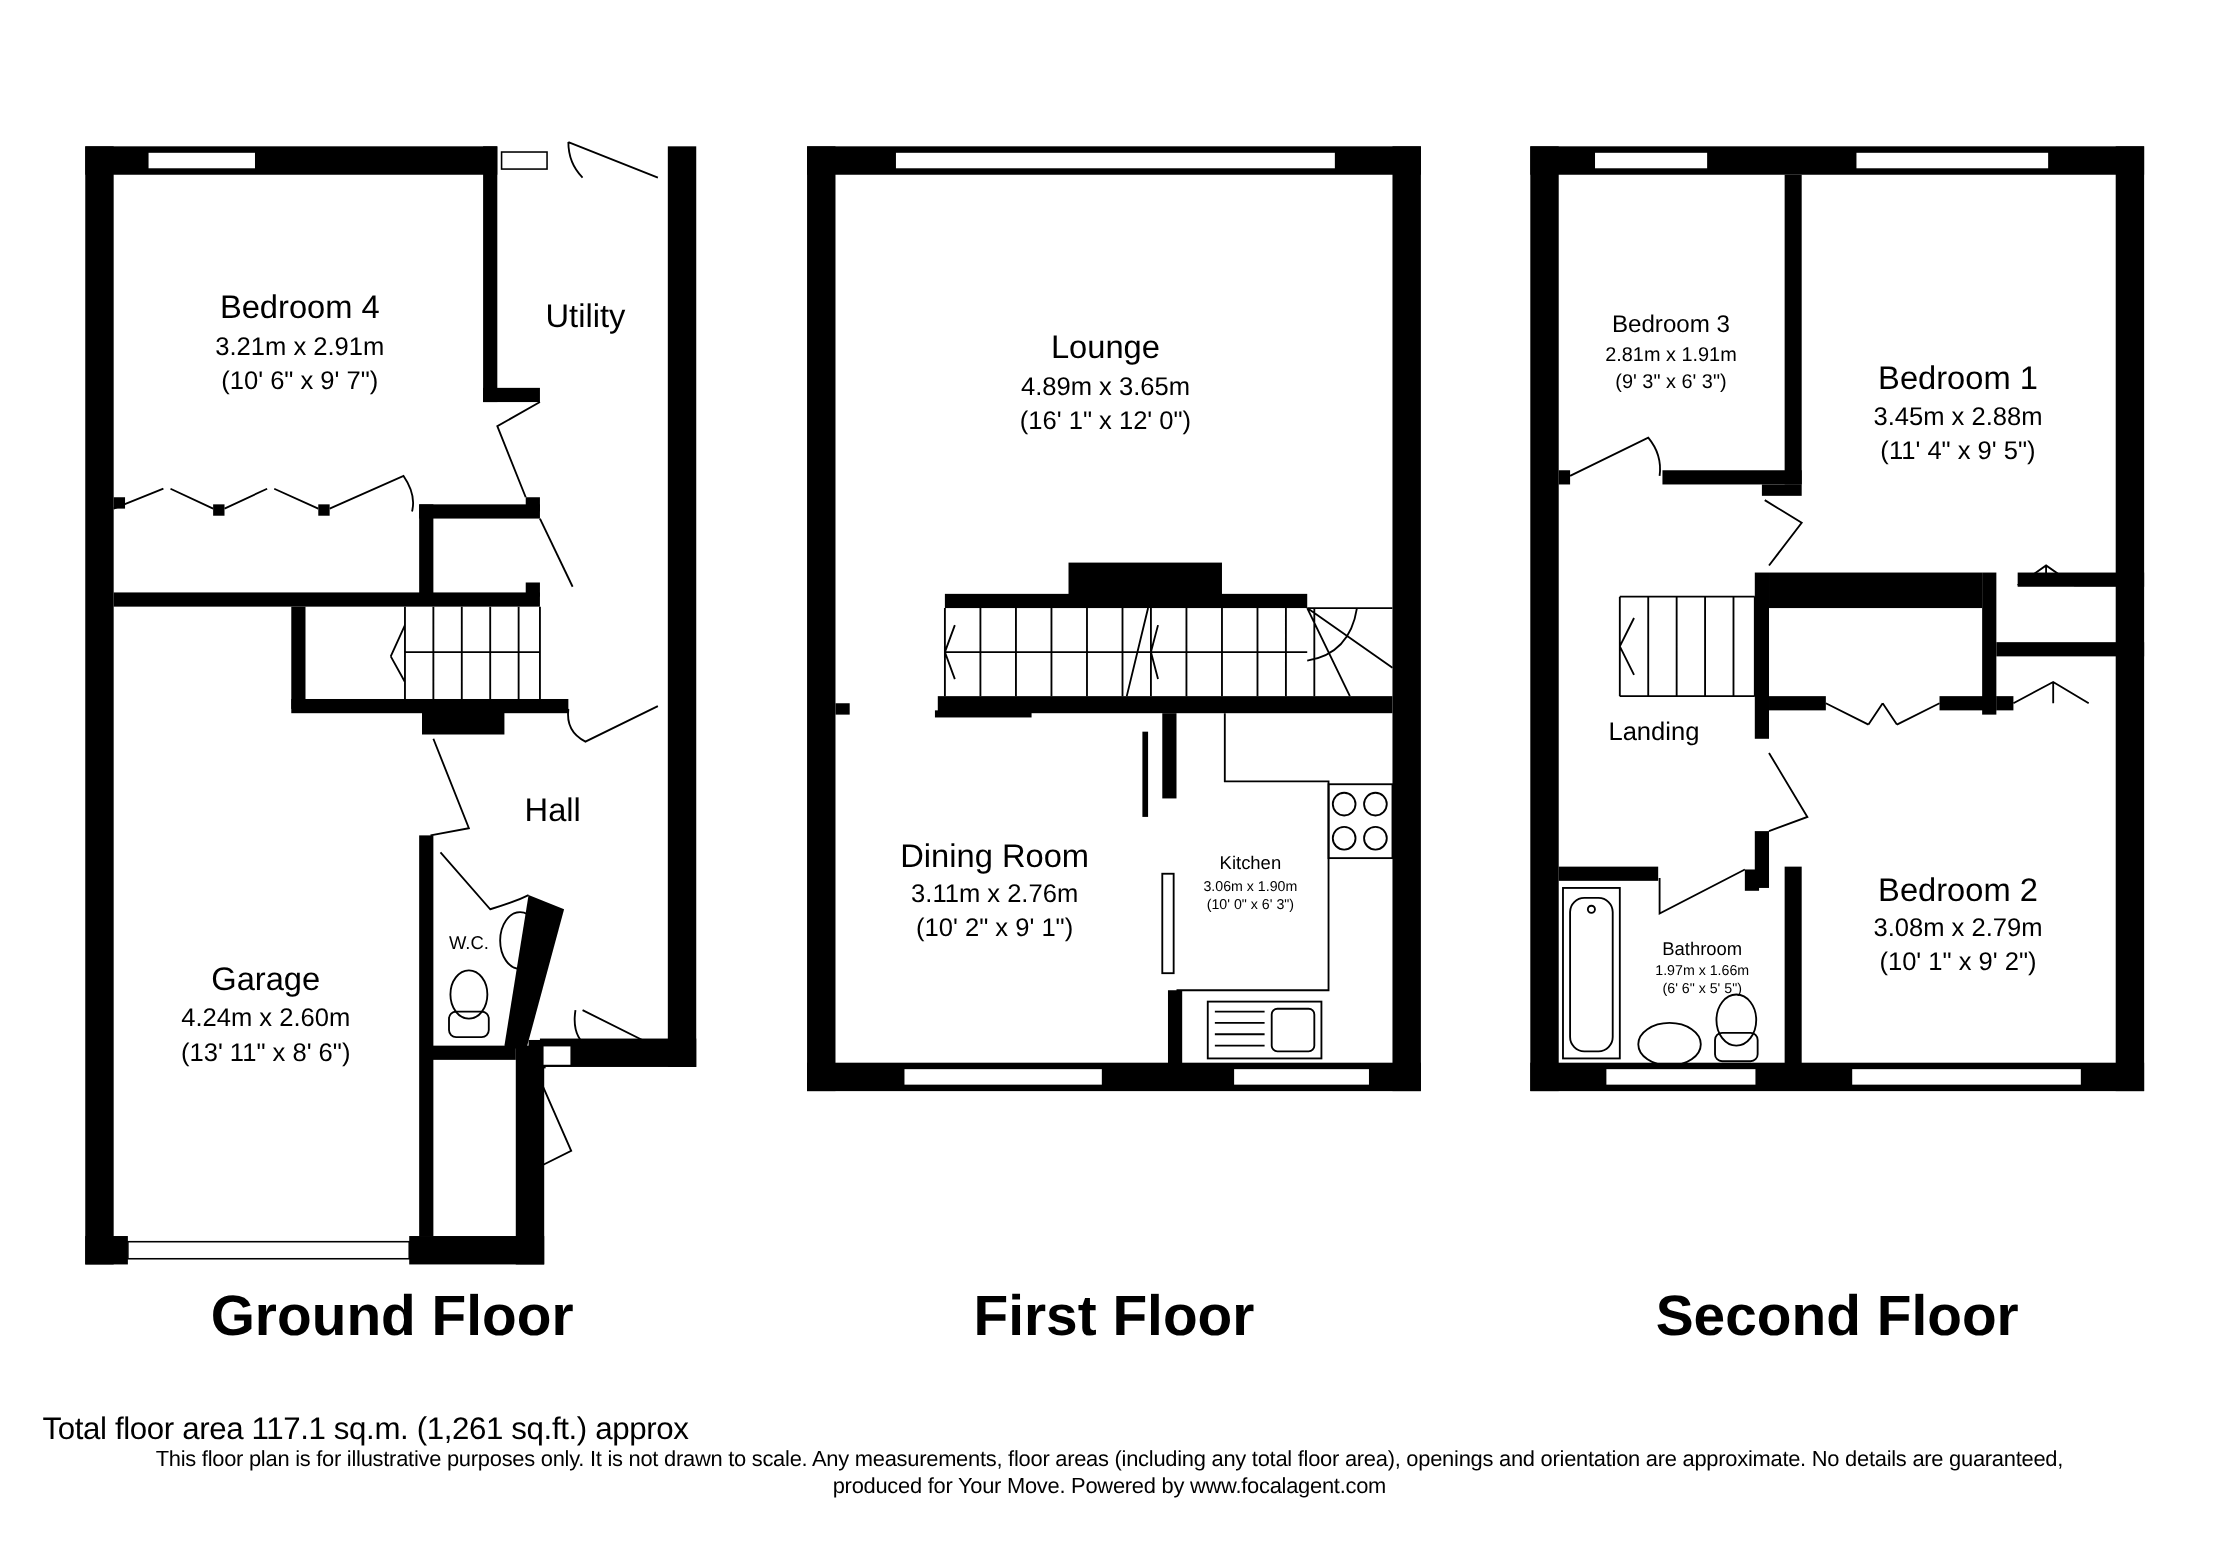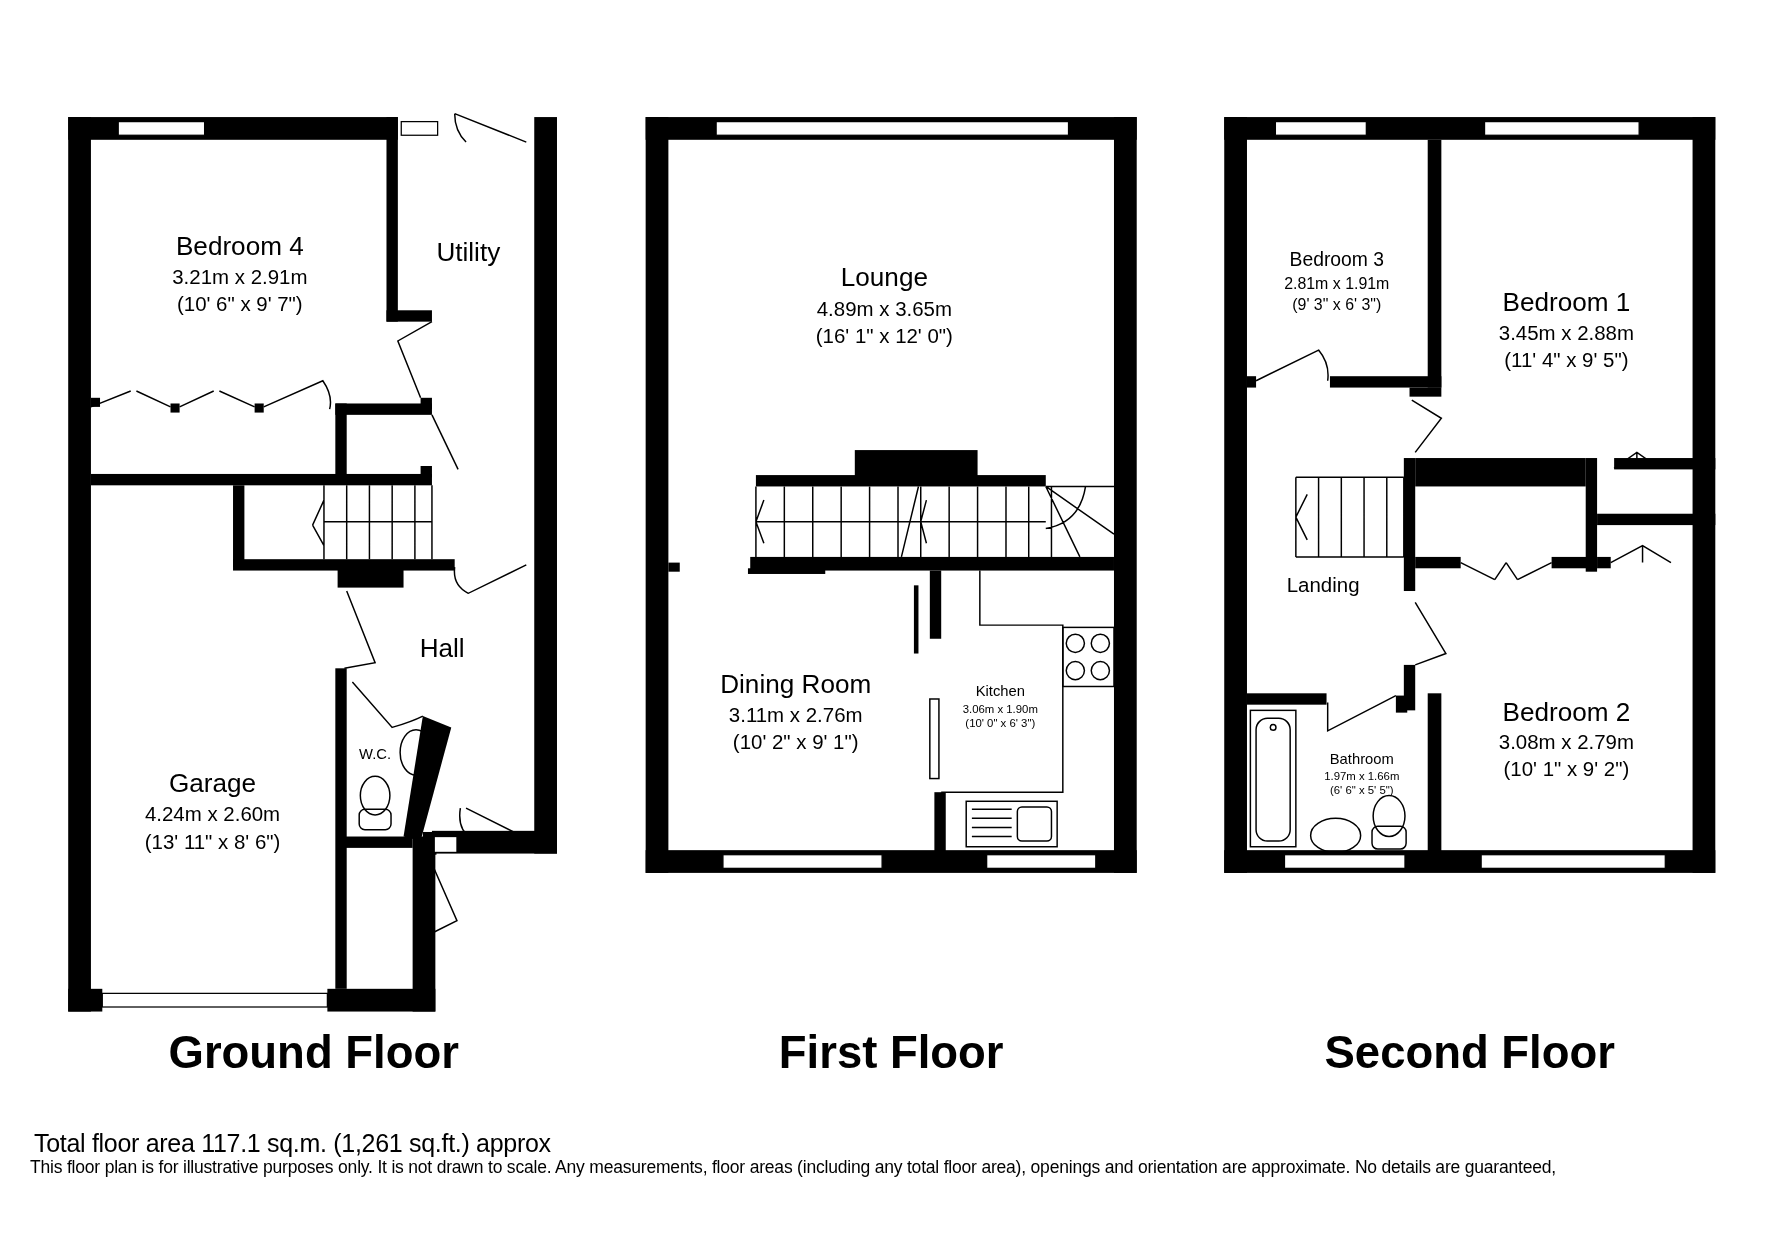--- a/index.html
+++ b/index.html
@@ -10,21 +10,21 @@
   .win{fill:#fff;stroke:#000;stroke-width:1.1;}
   .rname{font-family:"Liberation Sans",sans-serif;font-size:23px;text-anchor:middle;fill:#000;}
   .rdim{font-family:"Liberation Sans",sans-serif;font-size:18px;text-anchor:middle;fill:#000;}
   .sname{font-family:"Liberation Sans",sans-serif;font-size:17px;text-anchor:middle;fill:#000;}
   .sdim{font-family:"Liberation Sans",sans-serif;font-size:14px;text-anchor:middle;fill:#000;}
   .xsname{font-family:"Liberation Sans",sans-serif;font-size:13px;text-anchor:middle;fill:#000;}
   .xsdim{font-family:"Liberation Sans",sans-serif;font-size:10px;text-anchor:middle;fill:#000;}
   .floor{font-family:"Liberation Sans",sans-serif;font-size:40px;font-weight:bold;text-anchor:middle;fill:#000;}
   .footer{position:absolute;left:0;width:1771px;}
   .total{position:absolute;left:34px;top:1129px;font-size:25px;letter-spacing:-0.3px;}
-  .disc{position:absolute;left:30px;top:1157px;width:1715px;text-align:left;font-size:17.5px;line-height:21px;letter-spacing:-0.2px;}
+  .disc{position:absolute;left:30px;top:1157px;width:1715px;text-align:center;font-size:17.5px;line-height:21px;letter-spacing:-0.2px;}
 </style>
 </head>
 <body>
 
 <svg id="plan" viewBox="0 0 1558 1091" preserveAspectRatio="none" xmlns="http://www.w3.org/2000/svg">
 
   <g>
 
     <rect class="wall" x="60" y="103" width="20" height="787"></rect>
     <rect class="wall" x="60" y="103" width="290" height="20"></rect>
@@ -193,14 +193,15 @@
   <text class="rname" x="1378" y="634">Bedroom 2</text>
   <text class="rdim" x="1378" y="659">3.08m x 2.79m</text>
   <text class="rdim" x="1378" y="683">(10' 1" x 9' 2")</text>
   <text class="floor" x="1293" y="940">Second Floor</text>
 </svg>
 
 <div class="footer">
   <div class="total">Total floor area 117.1 sq.m. (1,261 sq.ft.) approx</div>
   <div class="disc">
     <div>This floor plan is for illustrative purposes only. It is not drawn to scale. Any measurements, floor areas (including any total floor area), openings and orientation are approximate. No details are guaranteed,</div>
+    <div>produced for Your Move. Powered by www.focalagent.com</div>
   </div>
 </div>
 
 </body></html>

